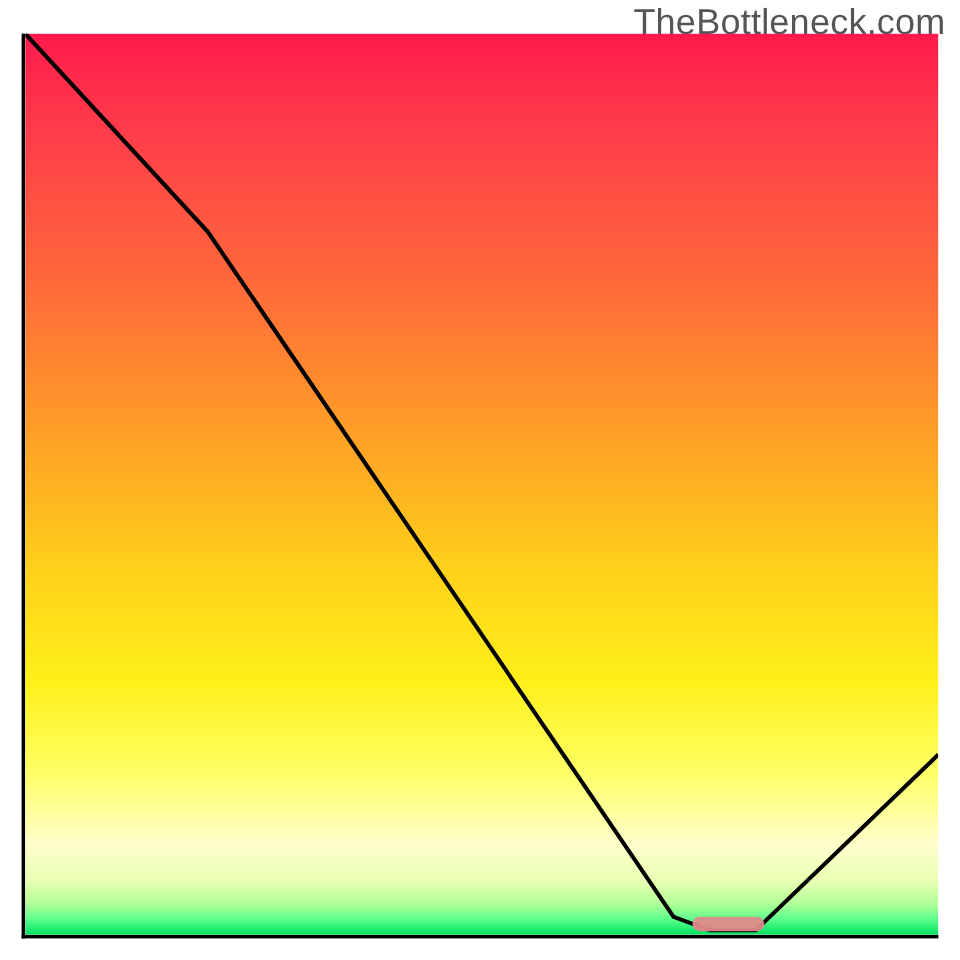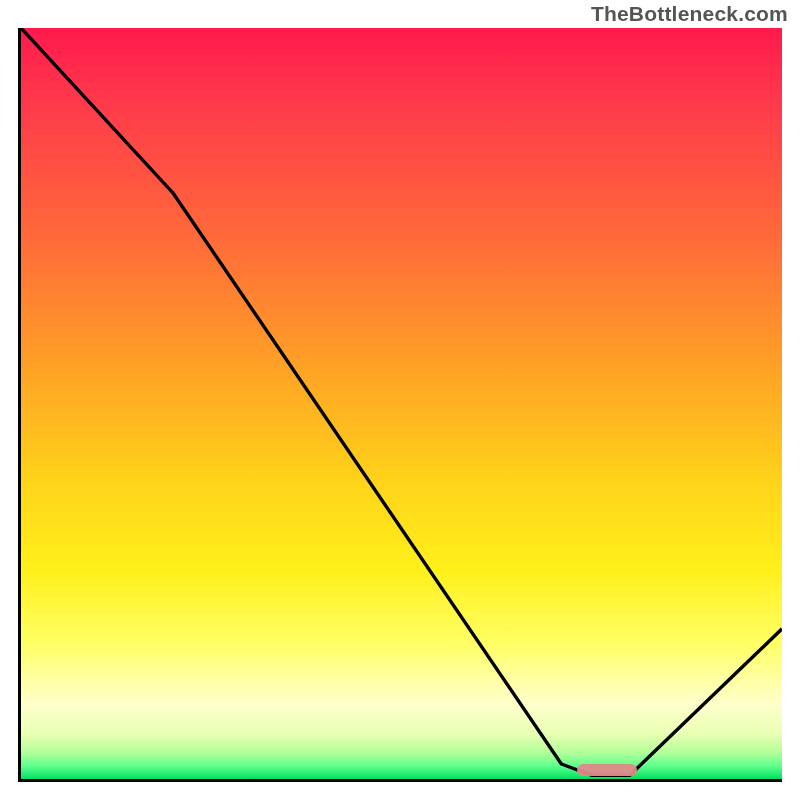--- a/index.html
+++ b/index.html
@@ -13,22 +13,22 @@
   }
   .page {
     position: relative;
     width: 800px;
     height: 800px;
   }
   .attribution {
     position: absolute;
     top: 2px;
     right: 12px;
-    font-size: 21px;
-    font-weight: 700;
+    font-size: 30px;
+    font-weight: 400;
     color: #555555;
     letter-spacing: 0.2px;
   }
   .plot-frame {
     position: absolute;
     left: 18px;
     top: 28px;
     width: 764px;
     height: 754px;
     box-sizing: border-box;

